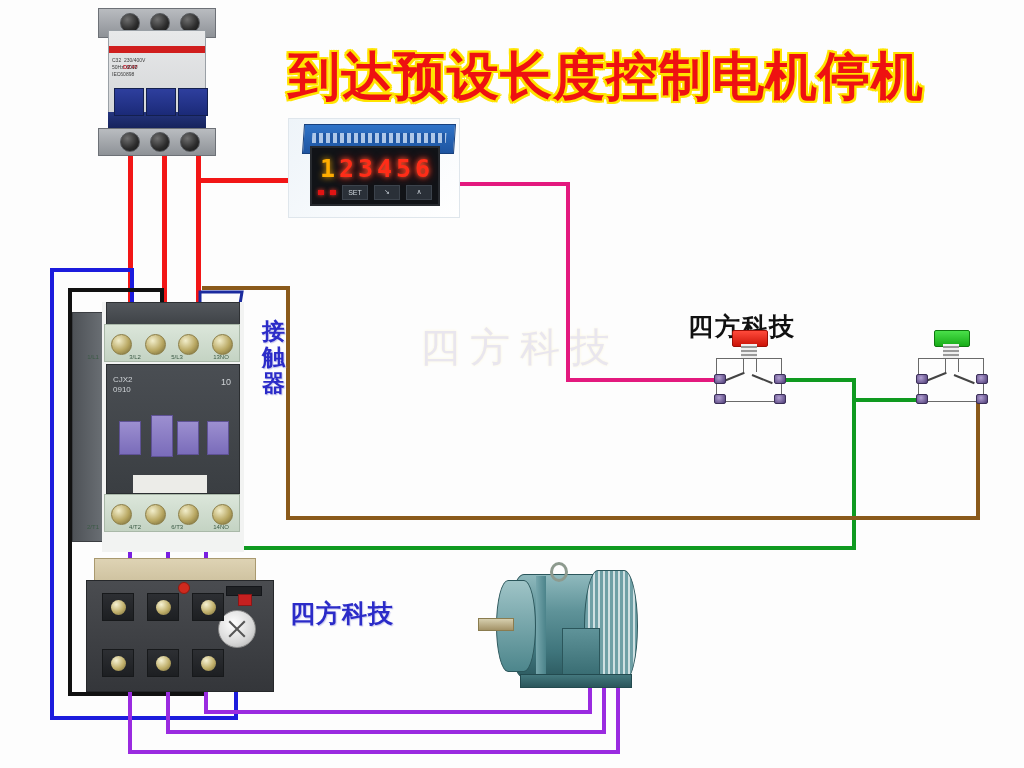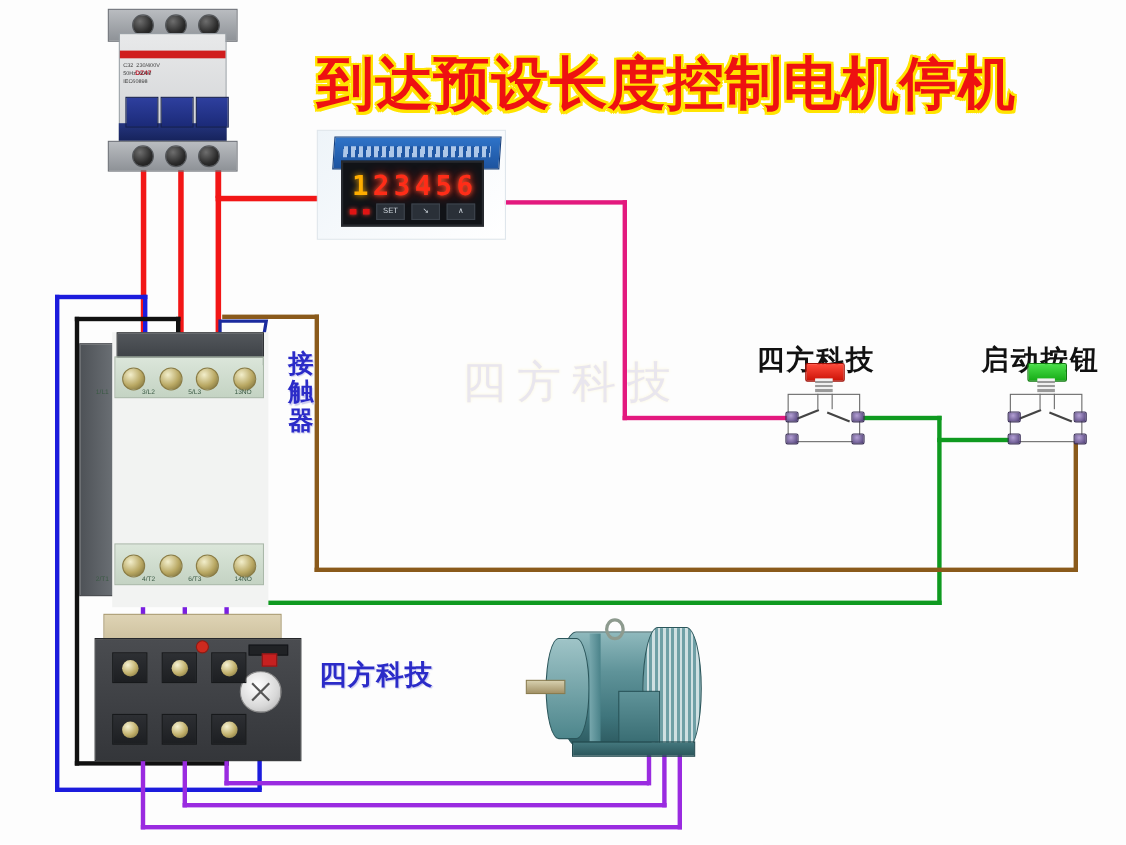--- a/index.html
+++ b/index.html
@@ -489,20 +489,32 @@
         <div class="brass"></div>
       </div>
     </div>
     <div class="tlabels tl-top">
       <span>1/L1</span>
       <span>3/L2</span>
       <span>5/L3</span>
       <span>13NO</span>
     </div>
 
+    <div class="core">
+      <div class="model">
+        <span>CJX2</span><br>
+        <span>0910</span>
+      </div>
+      <div class="no10">10</div>
+      <div class="vio" style="left:12px;"></div>
+      <div class="vio" style="left:44px; height:40px; top:50px;"></div>
+      <div class="vio" style="left:70px;"></div>
+      <div class="vio" style="left:100px;"></div>
+      <div class="white-strip"></div>
+    </div>
 
     <div class="termblock tb-bot">
       <div class="screws">
         <div class="brass"></div>
         <div class="brass"></div>
         <div class="brass"></div>
         <div class="brass"></div>
       </div>
     </div>
     <div class="tlabels tl-bot">
@@ -566,21 +578,20 @@
     <div class="frame"></div>
     <div class="stem"></div>
     <div class="contact" style="left:14px; top:28px; transform:rotate(-22deg);"></div>
     <div class="contact" style="left:42px; top:22px; transform:rotate(22deg);"></div>
     <div class="tscrew" style="left:4px; top:22px;"></div>
     <div class="tscrew" style="left:64px; top:22px;"></div>
     <div class="tscrew" style="left:4px; top:42px;"></div>
     <div class="tscrew" style="left:64px; top:42px;"></div>
   </div>
 
-  <div id="lbl-start" class="lbl-black">启动按钮</div>
   <div class="pbtn" style="left:912px; top:352px;">
     <div class="cap green"></div>
     <div class="spring"></div>
     <div class="frame"></div>
     <div class="stem"></div>
     <div class="contact" style="left:14px; top:28px; transform:rotate(-22deg);"></div>
     <div class="contact" style="left:42px; top:22px; transform:rotate(22deg);"></div>
     <div class="tscrew" style="left:4px; top:22px;"></div>
     <div class="tscrew" style="left:64px; top:22px;"></div>
     <div class="tscrew" style="left:4px; top:42px;"></div>

